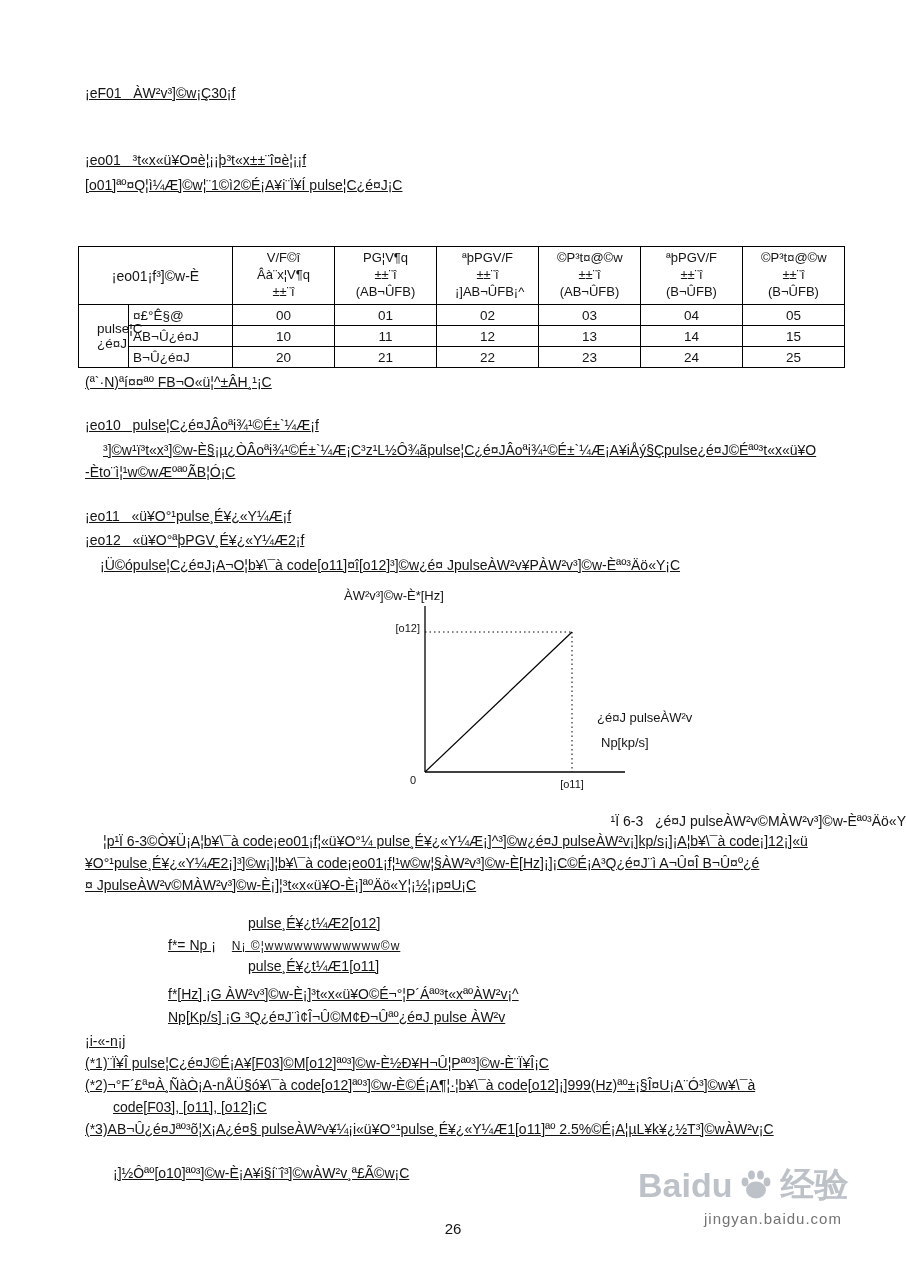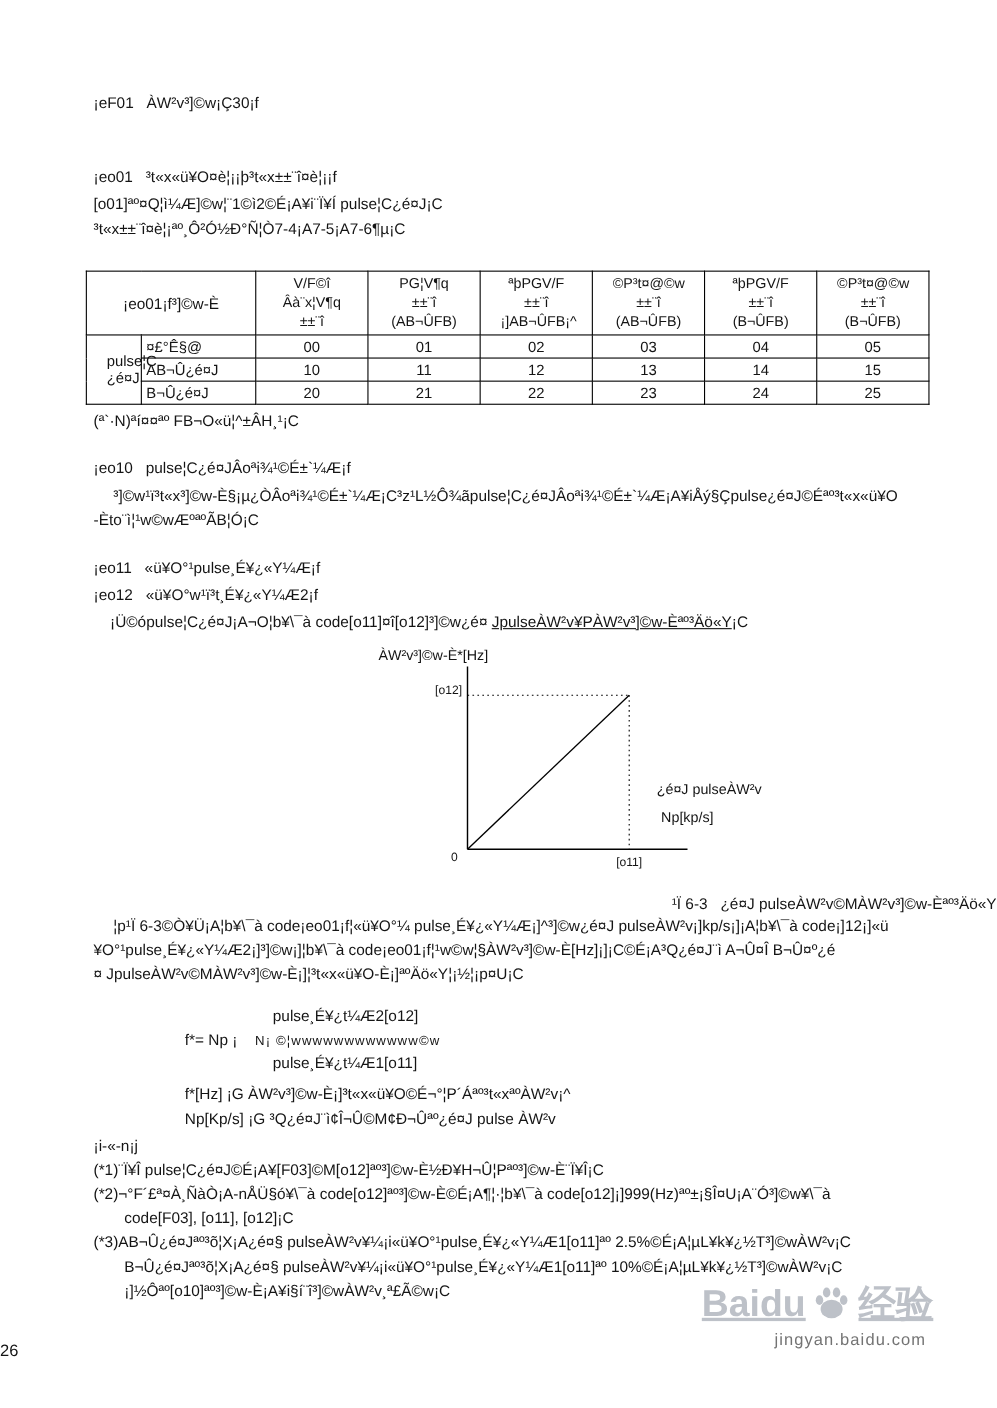--- a/index.html
+++ b/index.html
@@ -1,20 +1,20 @@
 <!DOCTYPE html>
 <html><head>
 <meta charset="utf-8">
 <style>
   html,body{margin:0;padding:0;background:#ffffff;}
   .page{
     position:relative;width:906px;height:1280px;background:#ffffff;
     overflow:hidden;font-family:"Liberation Sans",sans-serif;color:#141414;
   }
-  .line{position:absolute;white-space:pre;font-size:14px;line-height:1.25;}
+  .line{position:absolute;white-space:pre;font-size:14px;line-height:1.25;text-decoration:underline;}
   .u{text-decoration:underline;}
   
   table.spec{
     position:absolute;left:78px;top:246px;width:766px;
     border-collapse:collapse;table-layout:fixed;
     font-family:"Liberation Sans",sans-serif;font-size:13px;color:#141414;
   }
   table.spec th,table.spec td{border:1px solid #000;padding:1px 18px;font-weight:normal;text-align:center;}
   table.spec thead tr{height:58px;}
   table.spec tbody tr{height:21px;}
@@ -23,34 +23,33 @@
   table.spec td.val{font-size:13.5px;}
   table.spec th .hl{line-height:1.3;}
   
   .figlabel{position:absolute;white-space:pre;font-size:13px;}
   .figsmall{position:absolute;white-space:pre;font-size:11px;}
   .caption{position:absolute;left:0;right:0;top:795px;text-align:right;font-size:14px;white-space:pre;margin-top:18px;}
   
   .noise{font-size:12px;letter-spacing:1px;}
   
   .wm{position:absolute;left:638px;top:1162px;display:flex;align-items:center;gap:6px;
-      color:#bdc1c8;font-weight:bold;font-size:34px;white-space:pre;text-decoration:underline;}
+      color:#bdc1c8;font-weight:bold;font-size:34px;white-space:pre;}
   .wm-url{position:absolute;left:704px;top:1210px;color:#737373;font-size:15px;letter-spacing:1px;white-space:pre;}
-  .pagenum{position:absolute;left:0;right:0;top:1220px;font-size:15px;}
+  .pagenum{position:absolute;left:0;right:0;top:1220px;text-align:center;font-size:15px;}
 </style>
 </head>
 <body>
 
 <div class="page">
 
   <div class="line" style="left:85px;top:85px">¡eF01   ÀW²v³]©w¡Ç30¡f</div>
 
   <div class="line" style="left:85px;top:152px">¡eo01   ³t«x«ü¥O¤è¦¡¡þ³t«x±±¨î¤è¦¡¡f</div>
   <div class="line" style="left:85px;top:177px">[o01]ªº¤Q¦ì¼Æ]©w¦¨1©ì2©É¡A¥i¨Ï¥Í pulse¦C¿é¤J¡C</div>
-  <div class="line" style="left:85px;top:200px">³t«x±±¨î¤è¦¡ªº¸Ô²Ó½Ð°Ñ¦Ò7-4¡A7-5¡A7-6¶µ¡C</div>
 
   <table class="spec">
     <colgroup>
       <col style="width:50px">
         <col style="width:104px">
       <col style="width:102px">
         <col style="width:102px">
         <col style="width:102px">
       <col style="width:102px">
         <col style="width:102px">
@@ -126,21 +125,21 @@
     </tbody>
   </table>
 
   <div class="line" style="left:85px;top:374px">(ª`·N)ªí¤¤ªº FB¬O«ü¦^±ÂH¸¹¡C</div>
 
   <div class="line" style="left:85px;top:417px">¡eo10   pulse¦C¿é¤JÂoªi¾¹©É±`¼Æ¡f</div>
   <div class="line" style="left:103px;top:442px">³]©w¹ï³t«x³]©w-È§¡µ¿ÒÂoªi¾¹©É±`¼Æ¡C³z¹L½Ô¾ãpulse¦C¿é¤JÂoªi¾¹©É±`¼Æ¡A¥iÅý§Çpulse¿é¤J©Éªº³t«x«ü¥O</div>
   <div class="line" style="left:85px;top:464px">-Èto¨ì¦¹w©wÆºªºÃB¦Ó¡C</div>
 
   <div class="line" style="left:85px;top:508px">¡eo11   «ü¥O°¹pulse¸É¥¿«Y¼Æ¡f</div>
-  <div class="line" style="left:85px;top:532px">¡eo12   «ü¥O°w¹ï³t¸É¥¿«Y¼Æ2¡f</div>
+  <div class="line" style="left:85px;top:532px">¡eo12   «ü¥O°ªþPGV¸É¥¿«Y¼Æ2¡f</div>
   <div class="line" style="left:100px;top:557px"><span>¡Ü©ópulse¦C¿é¤J¡A¬O¦b¥\¯à code[o11]¤î[o12]³]©w¿é¤ </span><span class="u">JpulseÀW²v¥PÀW²v³]©w-Èªº³Äö«Y</span><span>¡C</span></div>
 
   <div class="figlabel" style="left:344px;top:588px">ÀW²v³]©w-È*[Hz]</div>
   <svg width="280" height="195" viewBox="0 0 280 195" style="position:absolute;left:380px;top:598px">
     <line x1="45" y1="8" x2="45" y2="174" stroke="#000" stroke-width="1.3"></line>
     <line x1="45" y1="174" x2="245" y2="174" stroke="#000" stroke-width="1.3"></line>
     <line x1="45" y1="174" x2="192" y2="34" stroke="#000" stroke-width="1.2"></line>
     <line x1="45" y1="34" x2="192" y2="34" stroke="#000" stroke-width="1" stroke-dasharray="1.5,3"></line>
     <line x1="192" y1="34" x2="192" y2="174" stroke="#000" stroke-width="1" stroke-dasharray="1.5,3"></line>
   </svg>
@@ -160,21 +159,20 @@
   <div class="line" style="left:248px;top:958px">pulse¸É¥¿t¼Æ1[o11]</div>
 
   <div class="line" style="left:168px;top:986px">f*[Hz] ¡G ÀW²v³]©w-È¡]³t«x«ü¥O©É¬°¦P´Áªº³t«xªºÀW²v¡^</div>
   <div class="line" style="left:168px;top:1009px">Np[Kp/s] ¡G ³Q¿é¤J¨ì¢Î¬Û©M¢Ð¬Ûªº¿é¤J pulse ÀW²v</div>
 
   <div class="line" style="left:85px;top:1033px">¡i-«-n¡j</div>
   <div class="line" style="left:85px;top:1055px">(*1)¨Ï¥Î pulse¦C¿é¤J©É¡A¥[F03]©M[o12]ªº³]©w-È½Ð¥H¬Û¦Pªº³]©w-È¨Ï¥Î¡C</div>
   <div class="line" style="left:85px;top:1077px">(*2)¬°F´£ª¤À¸ÑàÒ¡A-nÅÜ§ó¥\¯à code[o12]ªº³]©w-È©É¡A¶¦·¦b¥\¯à code[o12]¡]999(Hz)ªº±¡§Î¤U¡A¨Ó³]©w¥\¯à</div>
   <div class="line" style="left:113px;top:1099px">code[F03], [o11], [o12]¡C</div>
   <div class="line" style="left:85px;top:1121px">(*3)AB¬Û¿é¤Jªº³õ¦X¡A¿é¤§ pulseÀW²v¥¼¡i«ü¥O°¹pulse¸É¥¿«Y¼Æ1[o11]ªº 2.5%©É¡A¦µL¥k¥¿½T³]©wÀW²v¡C</div>
-  <div class="line" style="left:113px;top:1143px">B¬Û¿é¤Jªº³õ¦X¡A¿é¤§ pulseÀW²v¥¼¡i«ü¥O°¹pulse¸É¥¿«Y¼Æ1[o11]ªº 10%©É¡A¦µL¥k¥¿½T³]©wÀW²v¡C</div>
   <div class="line" style="left:113px;top:1165px">¡]½Ôªº[o10]ªº³]©w-È¡A¥i§í¨î³]©wÀW²v¸ª£Ã©w¡C</div>
 
   <div class="wm">
     <span>Baidu</span>
     <svg width="36" height="36" viewBox="0 0 36 36">
       <ellipse cx="18" cy="23" rx="10" ry="8.5" fill="#bdc1c8"></ellipse>
       <ellipse cx="7" cy="15" rx="3.4" ry="4.4" fill="#bdc1c8"></ellipse>
       <ellipse cx="13.5" cy="8" rx="3.4" ry="4.6" fill="#bdc1c8"></ellipse>
       <ellipse cx="22.5" cy="8" rx="3.4" ry="4.6" fill="#bdc1c8"></ellipse>
       <ellipse cx="29" cy="15" rx="3.4" ry="4.4" fill="#bdc1c8"></ellipse>

